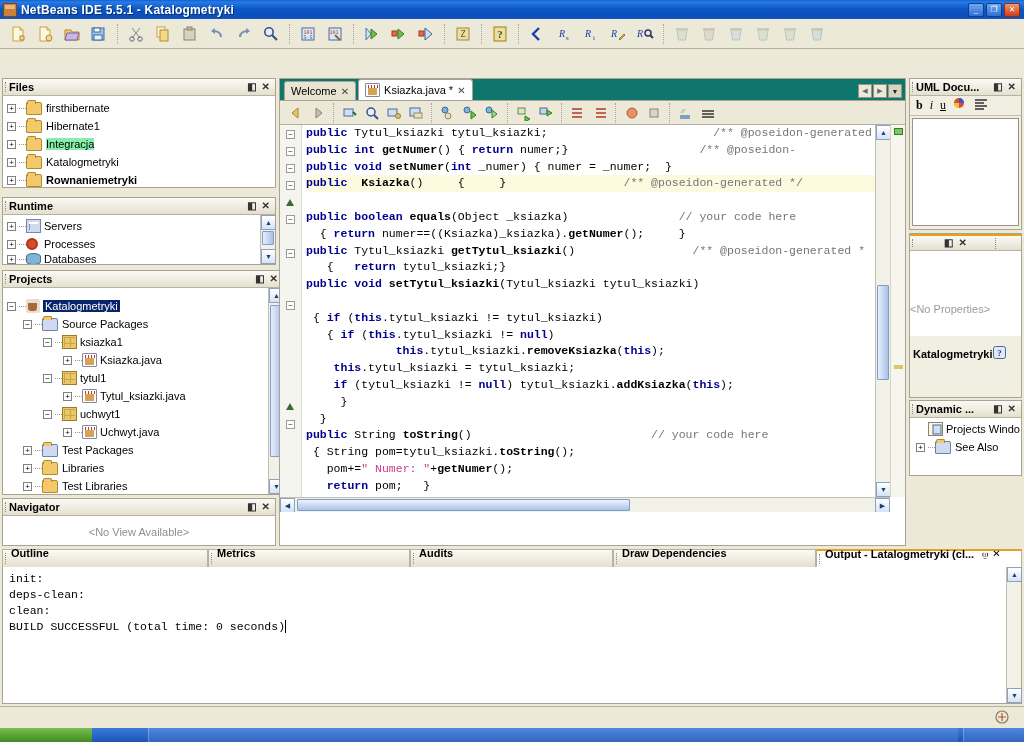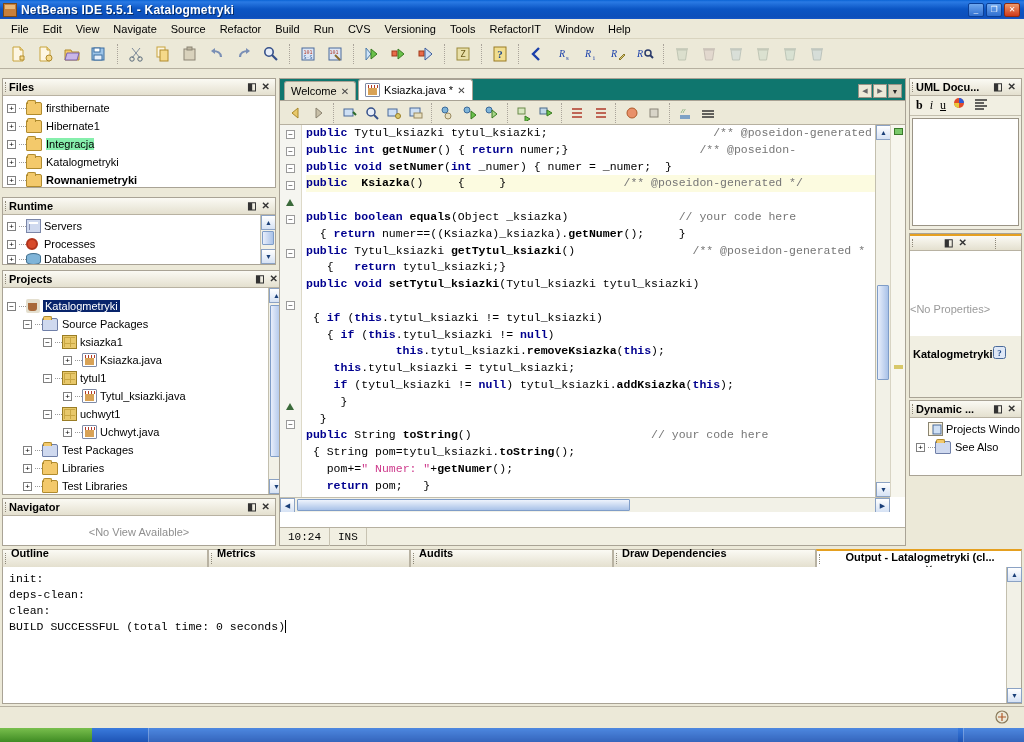--- a/index.html
+++ b/index.html
@@ -212,21 +212,21 @@
   }
   .sb-cell { padding:0 8px; height:18px; display:flex; align-items:center; border-right:1px solid #c8c3b2;}
   .btabs { height:18px; display:flex; background:#ece9d8; }
   .btab {
     display:flex; align-items:center; font-weight:bold; font-size:11px;
     padding:0 6px 11px 8px; background:linear-gradient(to bottom,#fbfaf4,#e4e0cf);
     border:1px solid #b8b2a2; border-bottom:none; position:relative;
     height:18px; white-space:nowrap;
   }
   .btab:before{content:"";position:absolute;left:2px;top:3px;bottom:3px;width:2px;border-left:1px dotted #8d8778;}
-  .btab.active { background:#fff; border-top:2px solid #e5a020;flex-direction:column; }
+  .btab.active { background:#fff; border-top:2px solid #e5a020; }
   .btab .bt-btns{ margin-left:8px; display:flex; gap:4px; font-weight:normal; font-size:10px;}
   .outputbody {
     position:absolute; left:0; right:0; top:18px; bottom:0; background:#fff;
     border:1px solid #a9a395; border-top:none;
   }
   pre.outtext {
     margin:0; padding:4px 0 0 6px;
     font-family:"Liberation Mono","DejaVu Sans Mono",monospace;
     font-size:11.5px; line-height:16px; color:#000; white-space:pre;
   }
@@ -275,36 +275,20 @@
   <div class="titlebar">
     <div class="tb-icon"></div>
     <div class="tb-title">NetBeans IDE 5.5.1 - Katalogmetryki</div>
     <div class="tb-btns">
       <div class="tb-btn">_</div>
       <div class="tb-btn">❐</div>
       <div class="tb-btn close">✕</div>
     </div>
   </div>
 
-  <div class="menubar">
-    <div class="menu-item">File</div>
-    <div class="menu-item">Edit</div>
-    <div class="menu-item">View</div>
-    <div class="menu-item">Navigate</div>
-    <div class="menu-item">Source</div>
-    <div class="menu-item">Refactor</div>
-    <div class="menu-item">Build</div>
-    <div class="menu-item">Run</div>
-    <div class="menu-item">CVS</div>
-    <div class="menu-item">Versioning</div>
-    <div class="menu-item">Tools</div>
-    <div class="menu-item">RefactorIT</div>
-    <div class="menu-item">Window</div>
-    <div class="menu-item">Help</div>
-  </div>
 
   <div class="toolbar">
     <div class="tbtn">
       <svg width="18" height="18" viewBox="0 0 18 18">
           <path d="M4 2h7l3 3v11H4z" fill="#fdf6e3" stroke="#c8a43c"></path>
           <path d="M11 2v3h3" fill="#eed89a" stroke="#c8a43c"></path>
           <path d="M11 11h4v4h-4z" fill="#f5d98a" stroke="#b08b2e"></path>
         </svg>
     </div>
     <div class="tbtn">
@@ -841,24 +825,20 @@
           <div style="position:absolute;left:3px;top:240px;width:9px;height:4px;background:#d8c86a"></div>
         </div>
 
         <div class="hscroll" style="right:15px">
           <div class="sb-arrow" style="left:0">◀</div>
           <div class="sb-thumb horiz" style="top:1px;bottom:1px;left:17px;width:333px"></div>
           <div class="sb-arrow" style="right:0">▶</div>
         </div>
       </div>
 
-      <div class="statusbar">
-        <div class="sb-cell">10:24</div>
-        <div class="sb-cell">INS</div>
-      </div>
     </div>
 
     <div class="panel" style="left:909px; top:8px; width:113px; height:152px;">
       <div class="panel-head">
         <span>UML Docu...</span>
         <span class="ph-btns">
           <span class="ph-btn">◧</span>
           <span class="ph-btn">✕</span>
         </span>
       </div>

